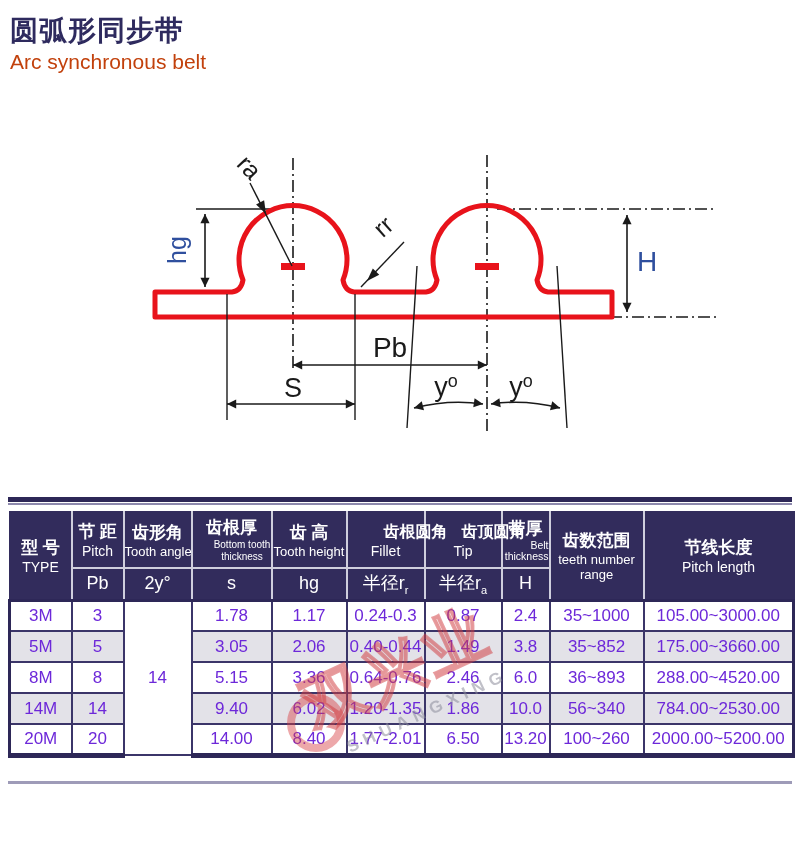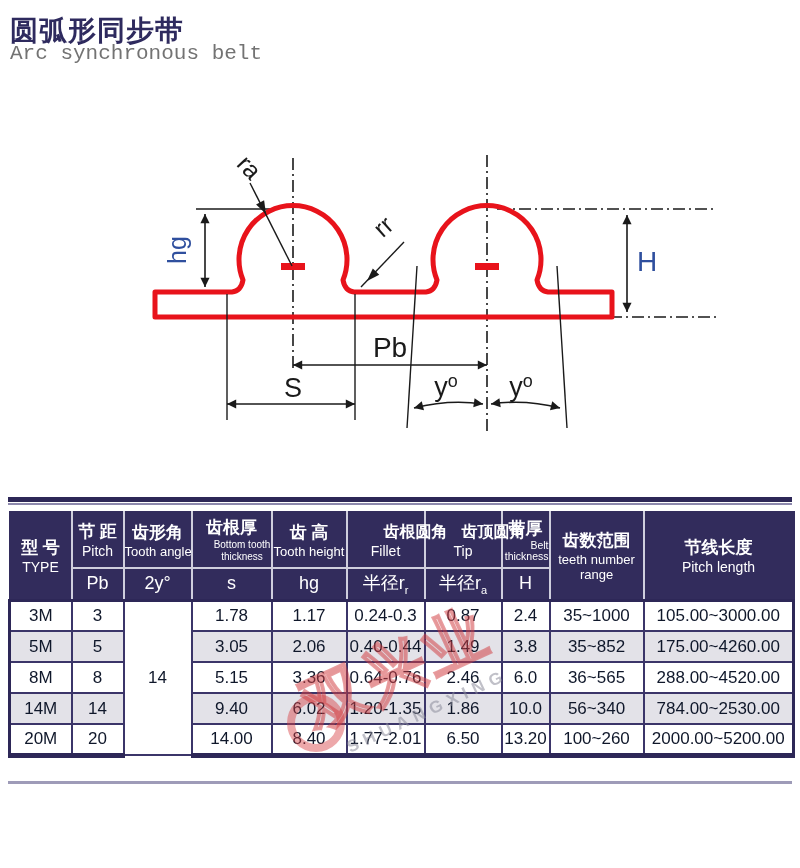--- a/index.html
+++ b/index.html
@@ -1,20 +1,20 @@
 <!DOCTYPE html>
 <html><head>
 <meta charset="utf-8">
 <style>
   * { margin:0; padding:0; box-sizing:border-box; }
   html,body { width:800px; height:868px; background:#ffffff; font-family:"Liberation Sans",sans-serif; }
   body { position:relative; overflow:hidden; }
 
   .title-zh { position:absolute; left:10px; top:12px; font-size:28px; font-weight:bold; color:#2e2a5e; letter-spacing:1px; }
-  .title-en { position:absolute; left:10px; top:42px; font-size:21px; color:#737373;font-family:Liberation Mono, monospace; }
+  .title-en { position:absolute; left:10px; top:50px; font-size:21px; color:#c2410c; }
 
   svg.diagram { position:absolute; left:130px; top:140px; }
   .belt { fill:none; stroke:#e8131b; stroke-width:5; stroke-linejoin:round; stroke-linecap:round; }
   .cl   { fill:none; stroke:#1a1a1a; stroke-width:1.6; stroke-dasharray:12 4 2 4; }
   .thin { stroke:#1a1a1a; stroke-width:1.4; fill:none; }
   .dim  { stroke:#1a1a1a; stroke-width:1.6; fill:none; }
   .lbl  { fill:#1a1a1a; }
   .lblB { fill:#2f4f9e; }
 
   .tablewrap { position:absolute; left:8px; top:497px; width:784px; }
@@ -29,21 +29,21 @@
   .zh   { font-size:17px; font-weight:bold; line-height:22px; white-space:nowrap; }
   .zh-s { font-size:16px; font-weight:bold; line-height:22px; white-space:nowrap;margin-left:36px; }
   .en   { font-size:14px; line-height:16px; }
   .en13 { font-size:13px; line-height:15px; white-space:nowrap; }
   .en11 { font-size:10px; line-height:12px; white-space:nowrap;margin-left:21px; }
   .en10 { font-size:10.5px; line-height:11px;text-align:right; }
   tr.symrow th { font-size:18px; height:32px; }
   tr.symrow sub { font-size:11px; }
   tr.hrow1 th { height:56px; }
 
-  table.spec td { border:2px solid #3b3569; text-align:center; font-size:17px; color:#0f172a; height:31px; background:#ffffff; }
+  table.spec td { border:2px solid #3b3569; text-align:center; font-size:17px; color:#6d28d9; height:31px; background:#ffffff; }
   table.spec tbody tr:first-child td { border-top:3px solid #2d2757; }
   table.spec td:first-child { border-left:3px solid #2d2757; }
   table.spec td:last-child  { border-right:3px solid #2d2757; }
   table.spec tbody tr:last-child td { border-bottom:5px solid #2d2757; }
   tr.shade td { background:#e3e2e8; }
   td.merge { background:#ffffff !important; font-size:18px; }
 
   .rule-bottom { position:absolute; left:8px; top:781px; width:784px; height:3px; background:#9e9bb8; }
 
   .wm { position:absolute; left:295px; top:598px; width:330px; height:175px; pointer-events:none; z-index:5; }
@@ -194,31 +194,31 @@
       </tr>
       <tr class="shade">
         <td>5M</td>
         <td>5</td>
         <td>3.05</td>
         <td>2.06</td>
         <td>0.40-0.44</td>
         <td>1.49</td>
         <td>3.8</td>
         <td>35~852</td>
-        <td>175.00~4260.00</td>
+        <td>175.00~3660.00</td>
       </tr>
       <tr>
         <td>8M</td>
         <td>8</td>
         <td>5.15</td>
         <td>3.36</td>
         <td>0.64-0.76</td>
         <td>2.46</td>
         <td>6.0</td>
-        <td>36~565</td>
+        <td>36~893</td>
         <td>288.00~4520.00</td>
       </tr>
       <tr class="shade">
         <td>14M</td>
         <td>14</td>
         <td>9.40</td>
         <td>6.02</td>
         <td>1.20-1.35</td>
         <td>1.86</td>
         <td>10.0</td>

